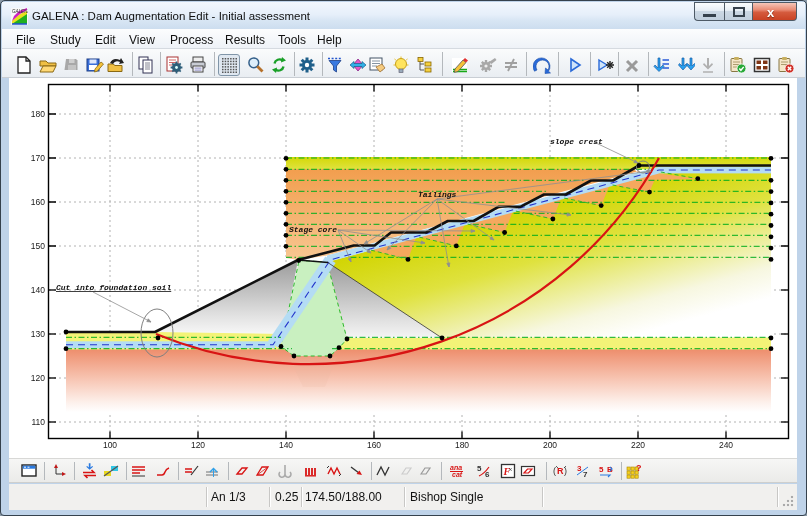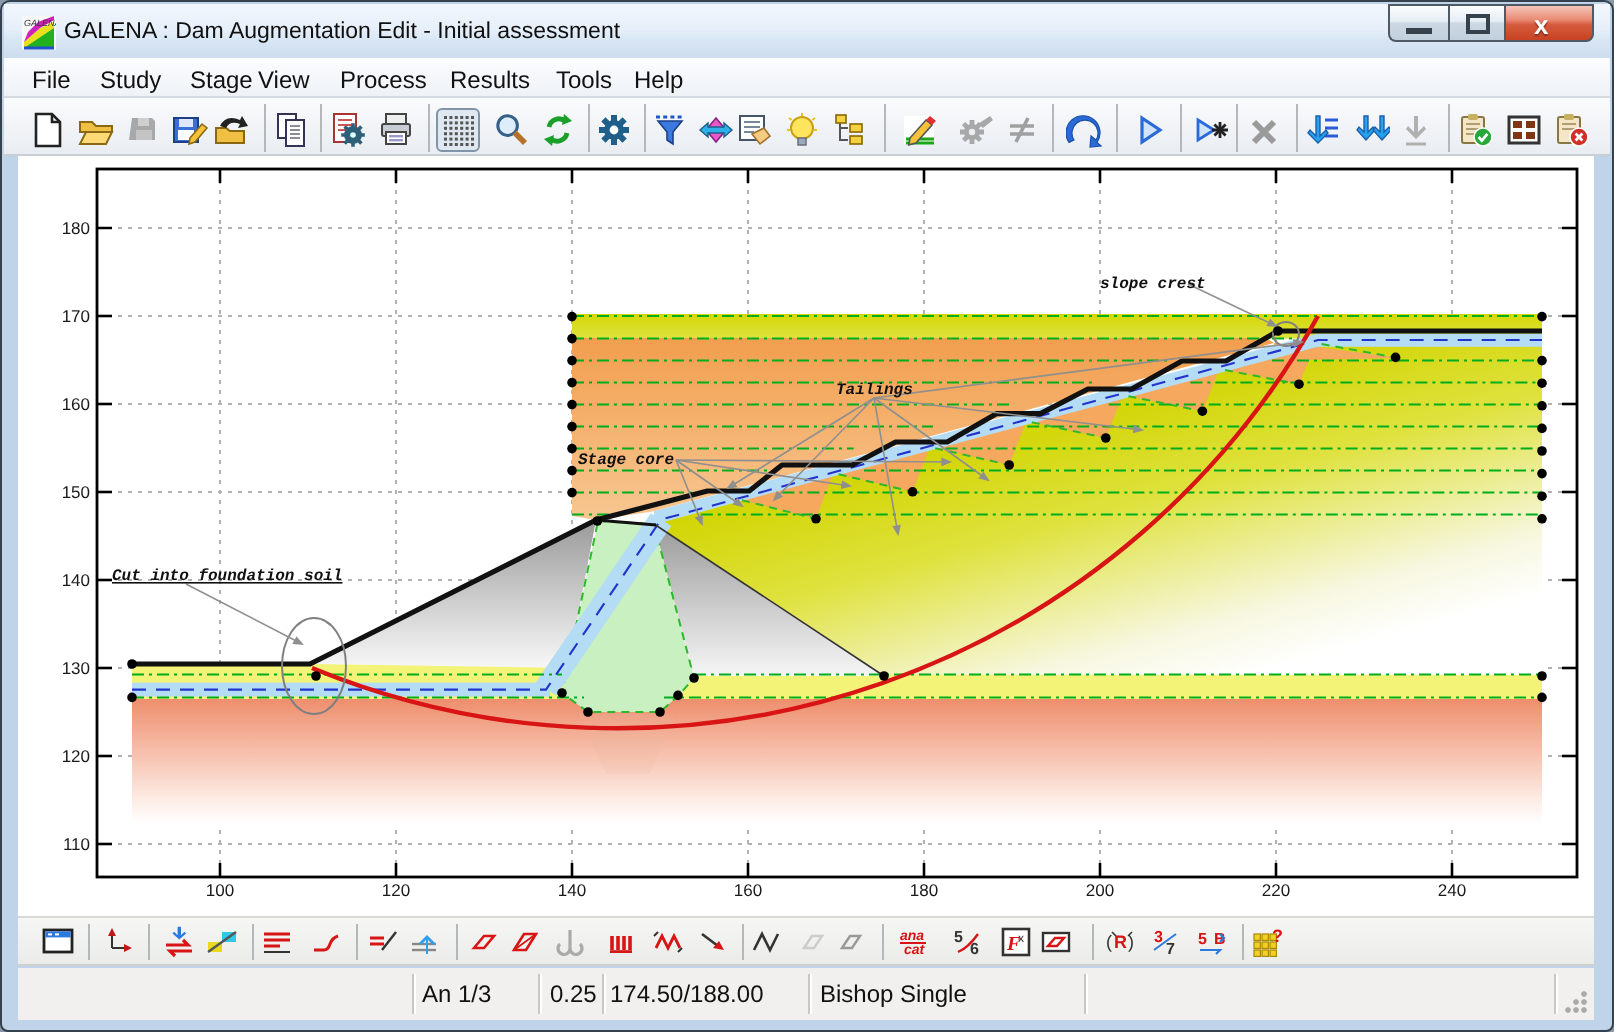--- a/index.html
+++ b/index.html
@@ -60,21 +60,21 @@
           <b></b>
         </div>
       <div class="cb" id="btn-close">
           <b>x</b>
         </div>
     </div>
   </div>
   <div id="menubar">
       <span style="left:14px">File</span>
       <span style="left:48px">Study</span>
-      <span style="left:93px">Stage</span>
+      <span style="left:93px">Edit</span>
       <span style="left:127px">View</span>
       <span style="left:168px">Process</span>
       <span style="left:223px">Results</span>
       <span style="left:276px">Tools</span>
       <span style="left:315px">Help</span>
     </div>
   <div id="toolbar">
 <div class="ic" style="left:13px;top:7px"><svg width="18" height="18" viewBox="0 0 18 18" style="">
           <path d="M3,1 h8 l4,4 v12 h-12 z" fill="#fff" stroke="#222" stroke-width="1.3"></path>
           <path d="M11,1 v4 h4" fill="none" stroke="#222" stroke-width="1.3"></path>

